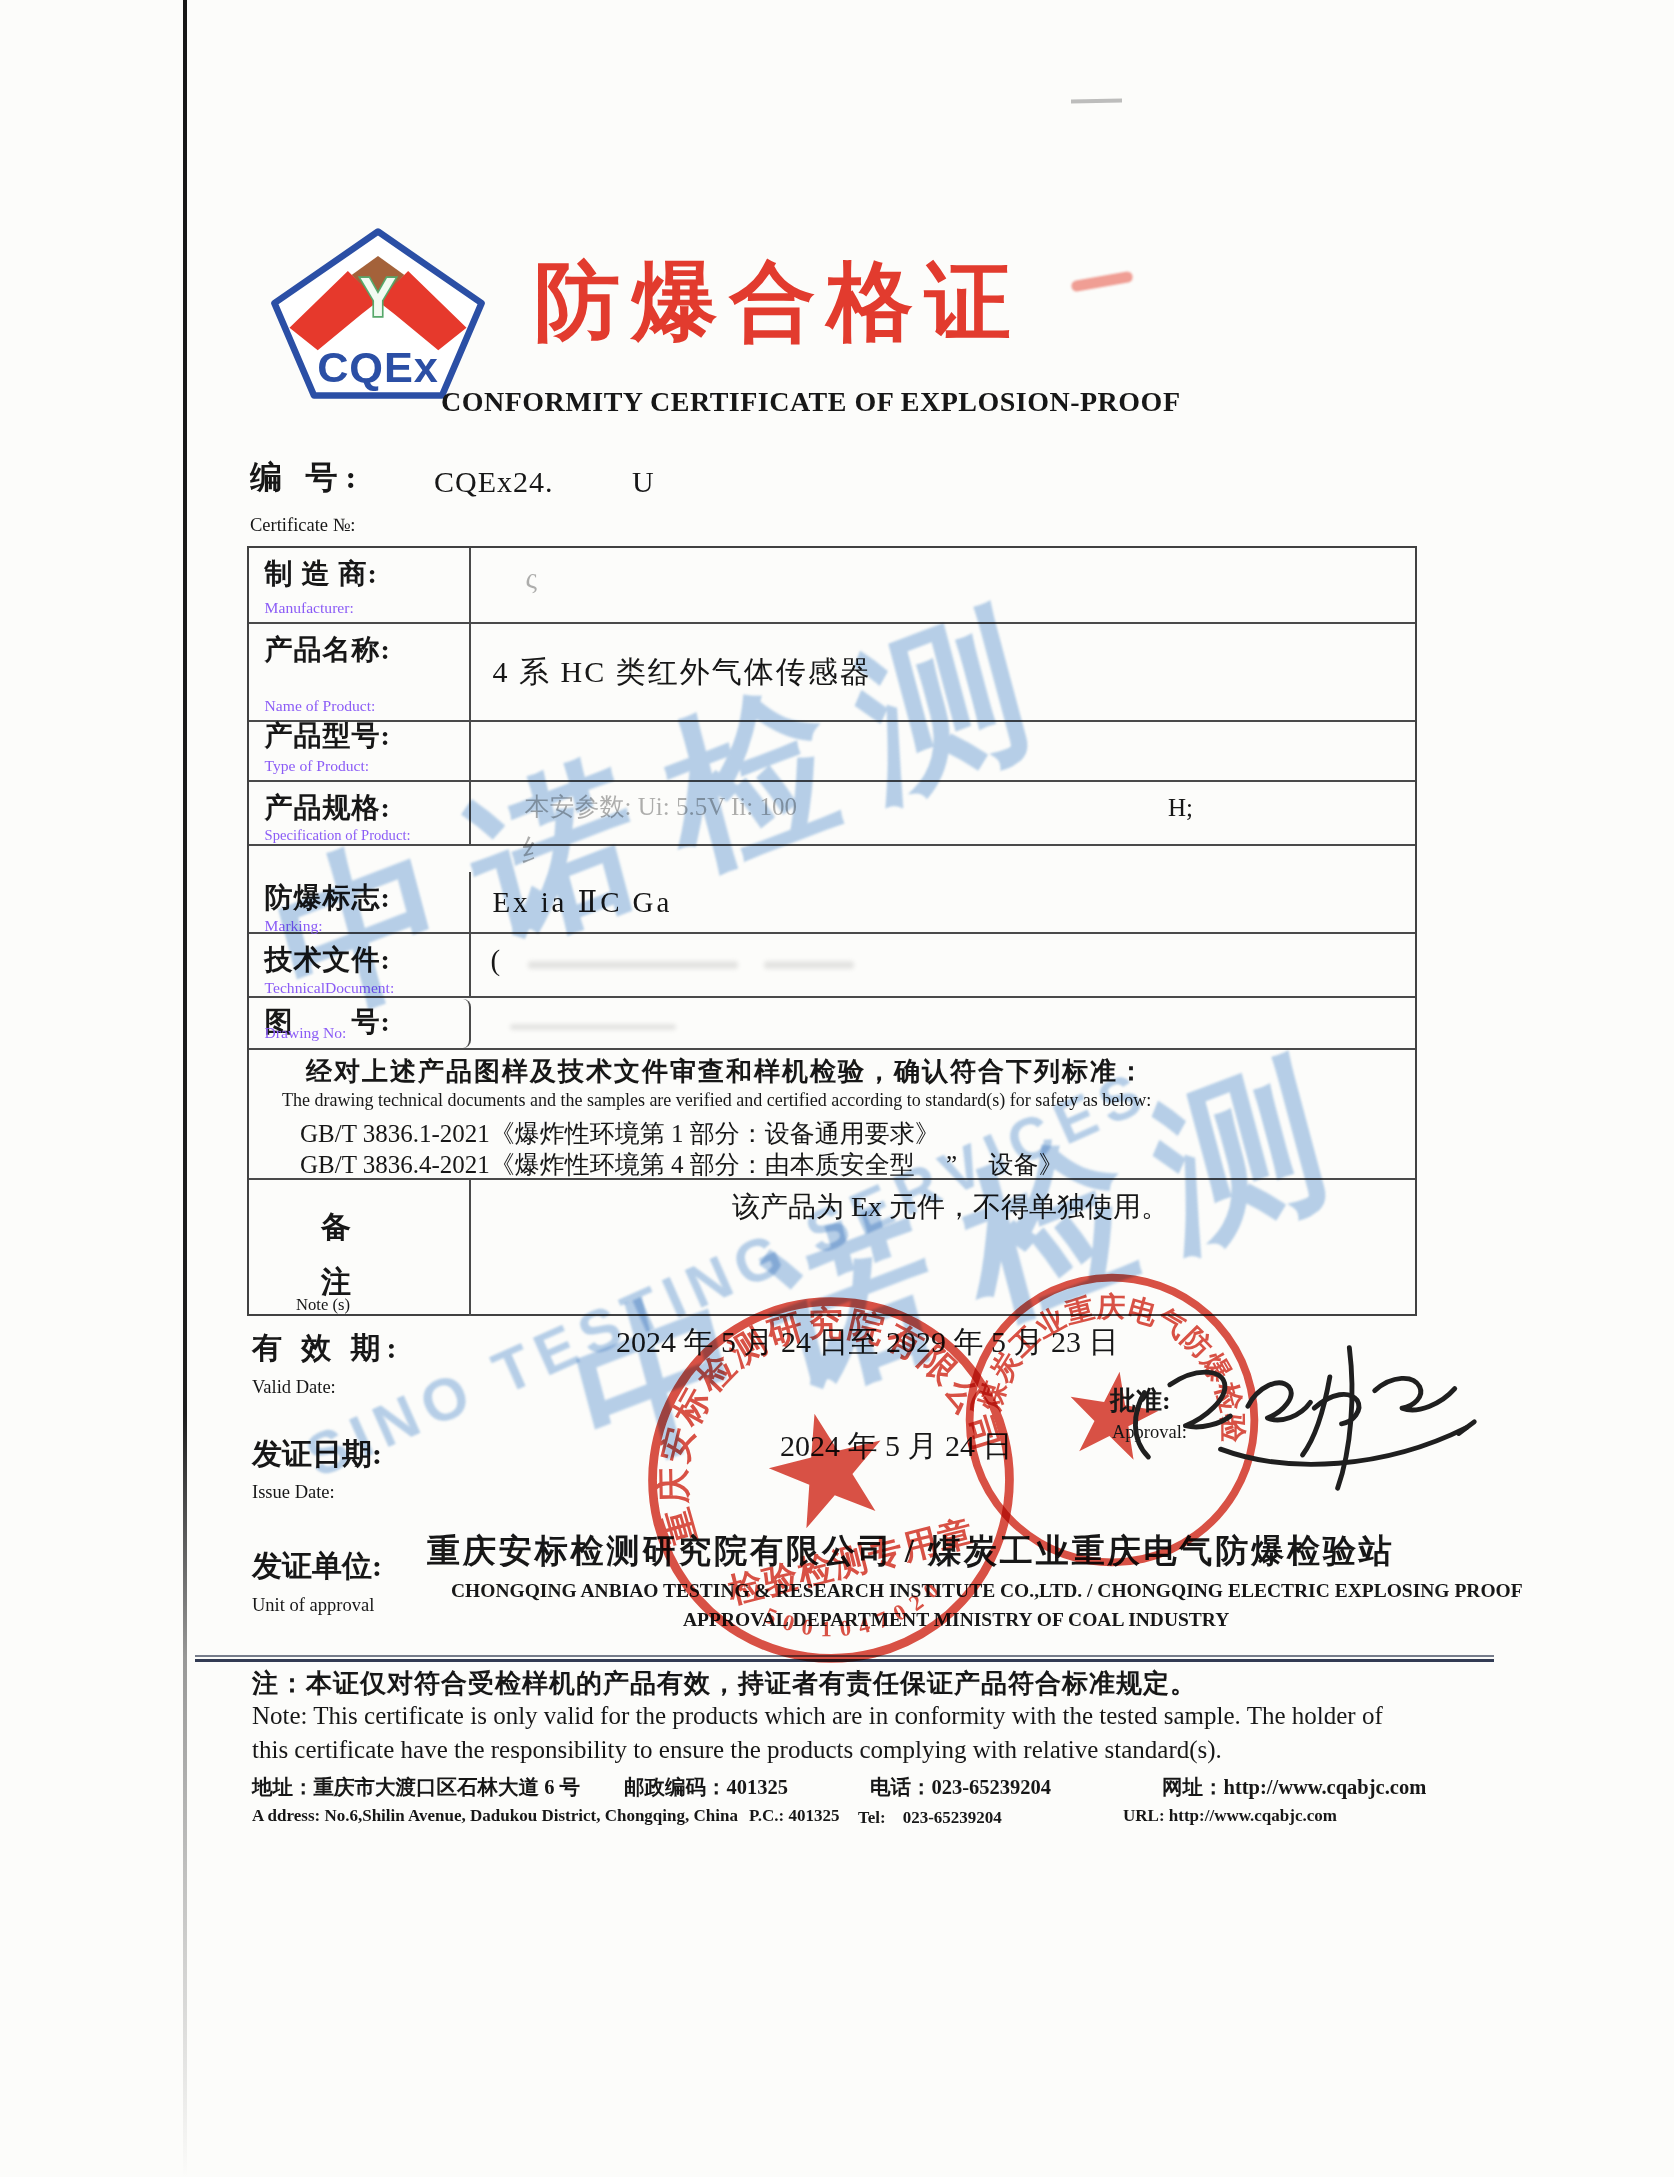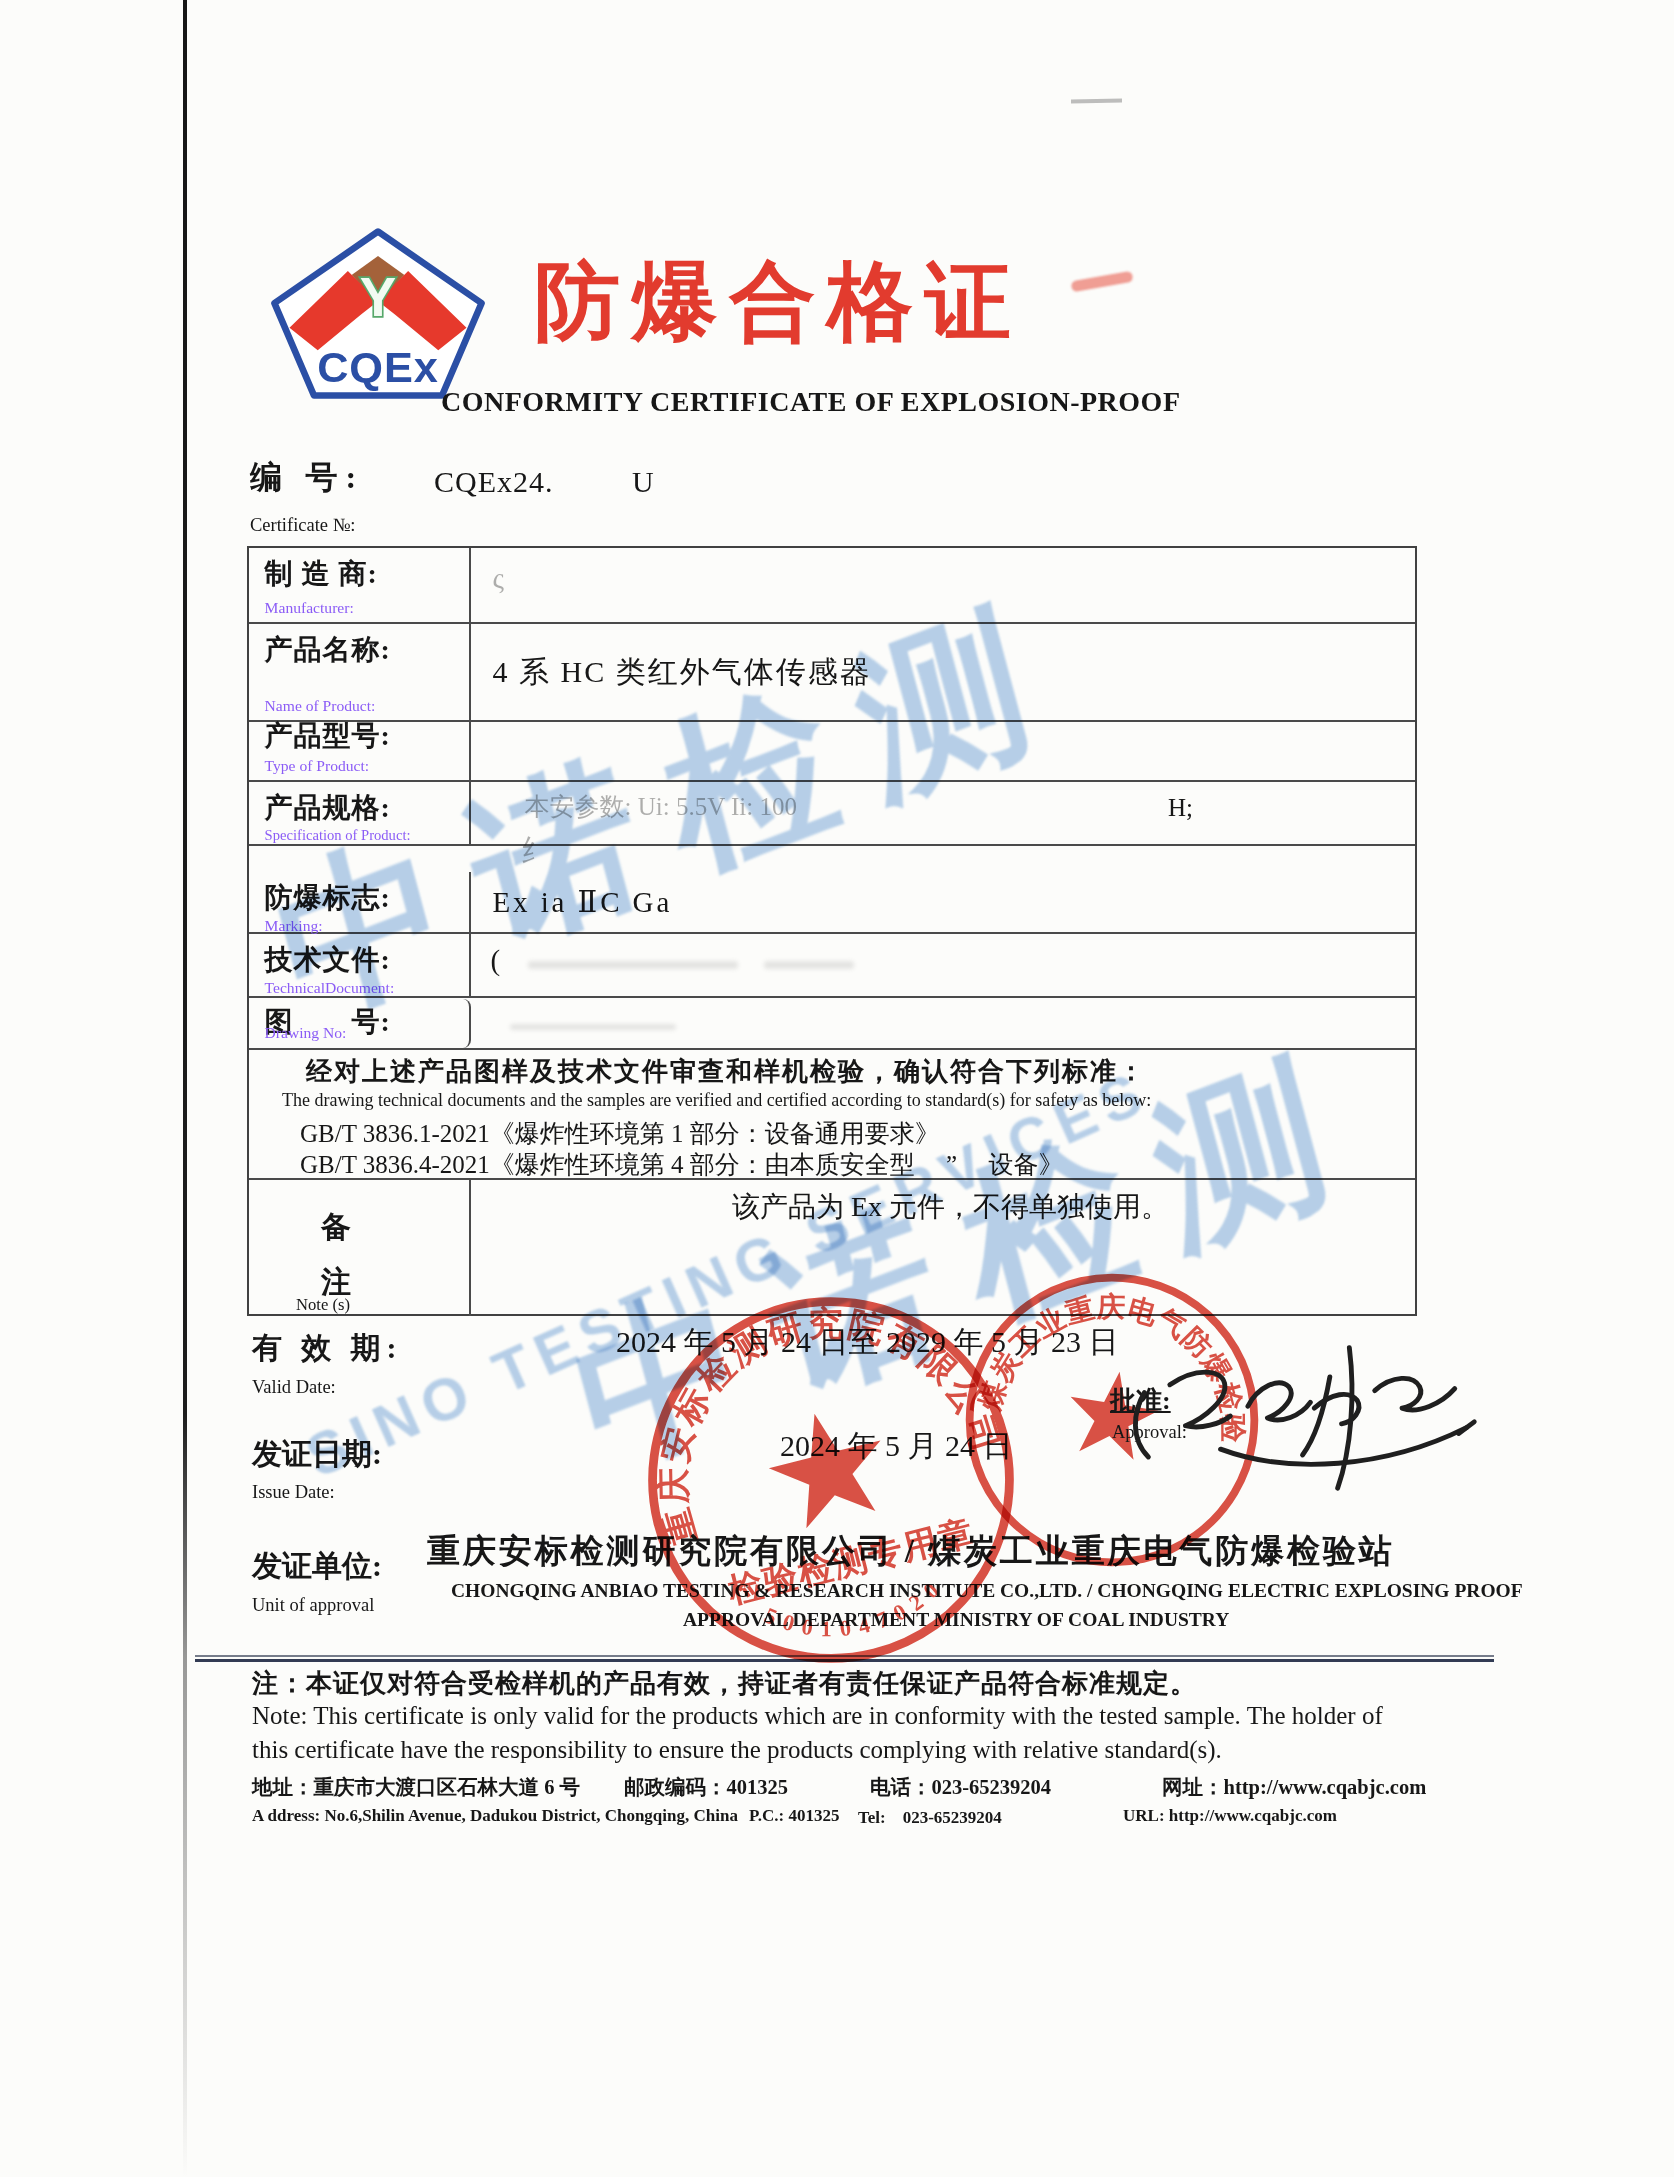--- a/index.html
+++ b/index.html
@@ -102,21 +102,21 @@
   <div class="abs title-cn">防爆合格证</div>
   <div class="abs title-en">CONFORMITY CERTIFICATE OF EXPLOSION-PROOF</div>
 
   <div class="abs certno-cn">编 号:</div>
   <div class="abs certno-en">Certificate №:</div>
   <div class="abs certno-val">CQEx24.</div>
   <div class="abs certno-suffix">U</div>
 
   <div class="abs cert-table">
 
-    <div class="trow" style="top:0;height:76px;">
+    <div class="trow" style="top:0;height:76px;gap:33px;">
       <div class="lcell">
         <span class="lbl-cn">制 造 商:</span>
         <span class="lbl-en">Manufacturer:</span>
       </div>
       <div class="vcell">
         <span class="abs faint" style="left:21.5px;top:13.7px;font-size:29px;">ς</span>
       </div>
     </div>
 
     <div class="trow" style="top:76px;height:98px;">
@@ -197,21 +197,21 @@
   </div>
 
   <div class="abs f-cn" style="left:252px;top:1328px;letter-spacing:5.9px;">有 效 期:</div>
   <div class="abs f-en" style="left:252px;top:1377px;">Valid Date:</div>
   <div class="abs f-val" style="left:616px;top:1322px;">2024 年 5 月 24 日至 2029 年 5 月 23 日</div>
 
   <div class="abs f-cn" style="left:252px;top:1434px;">发证日期:</div>
   <div class="abs f-en" style="left:252px;top:1482px;">Issue Date:</div>
   <div class="abs f-val" style="left:780px;top:1426px;">2024 年 5 月 24 日</div>
 
-  <div class="abs f-cn appr" style="left:1110px;top:1383px;font-size:26px;text-decoration:underline;">批准:</div>
+  <div class="abs f-cn appr" style="left:1110px;top:1383px;font-size:26px;">批准:</div>
   <div class="abs f-en appr" style="left:1112px;top:1422px;">Approval:</div>
 
   <div class="abs f-cn" style="left:252px;top:1546px;">发证单位:</div>
   <div class="abs f-en" style="left:252px;top:1595px;">Unit of approval</div>
   <div class="abs unit-val-cn">重庆安标检测研究院有限公司 / 煤炭工业重庆电气防爆检验站</div>
   <div class="abs unit-val-en1">CHONGQING ANBIAO TESTING &amp; RESEARCH INSTITUTE CO.,LTD. / CHONGQING ELECTRIC EXPLOSING PROOF</div>
   <div class="abs unit-val-en2">APPROVAL DEPARTMENT MINISTRY OF COAL INDUSTRY</div>
 
   <div class="abs divider"></div>
   <div class="abs fnote-cn">注：本证仅对符合受检样机的产品有效，持证者有责任保证产品符合标准规定。</div>

